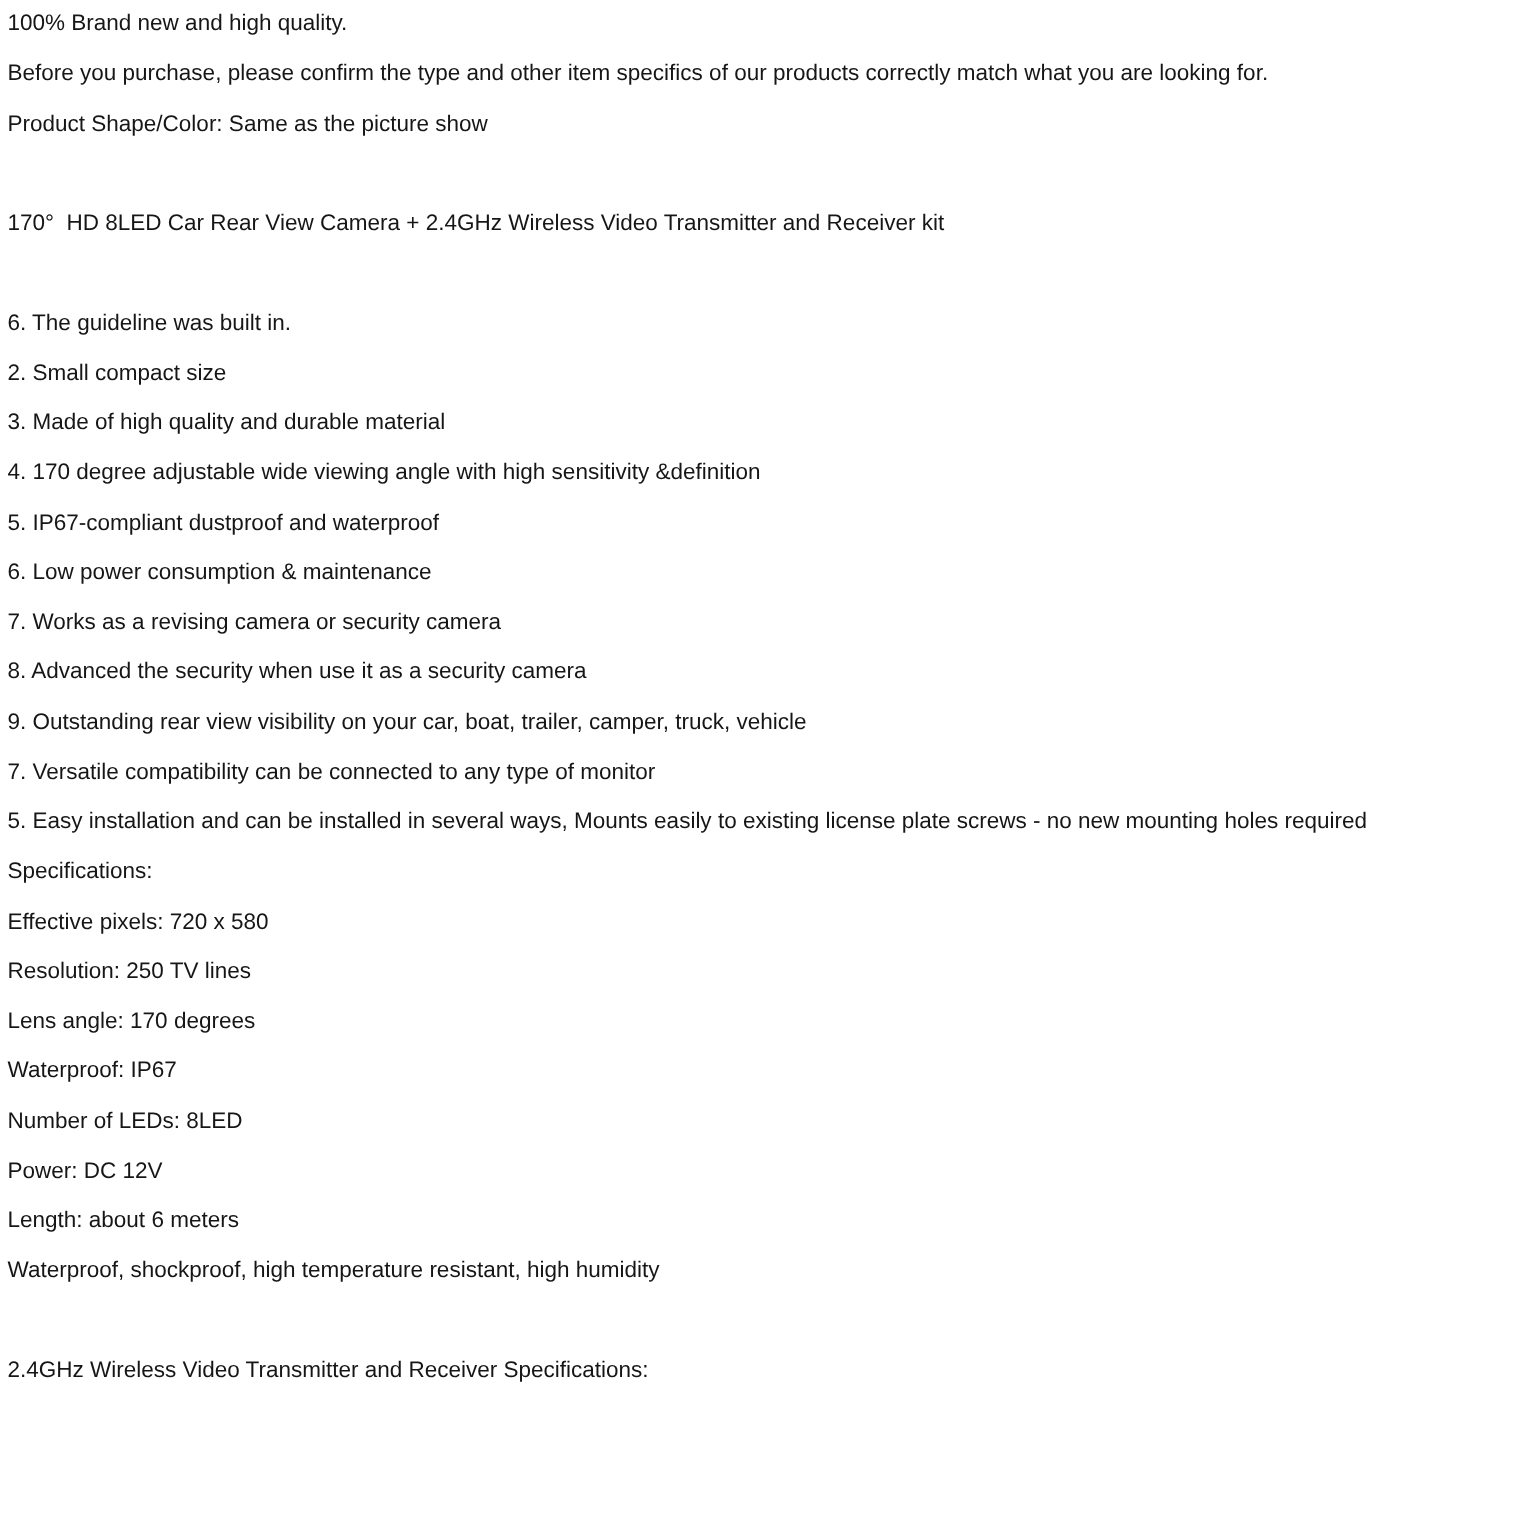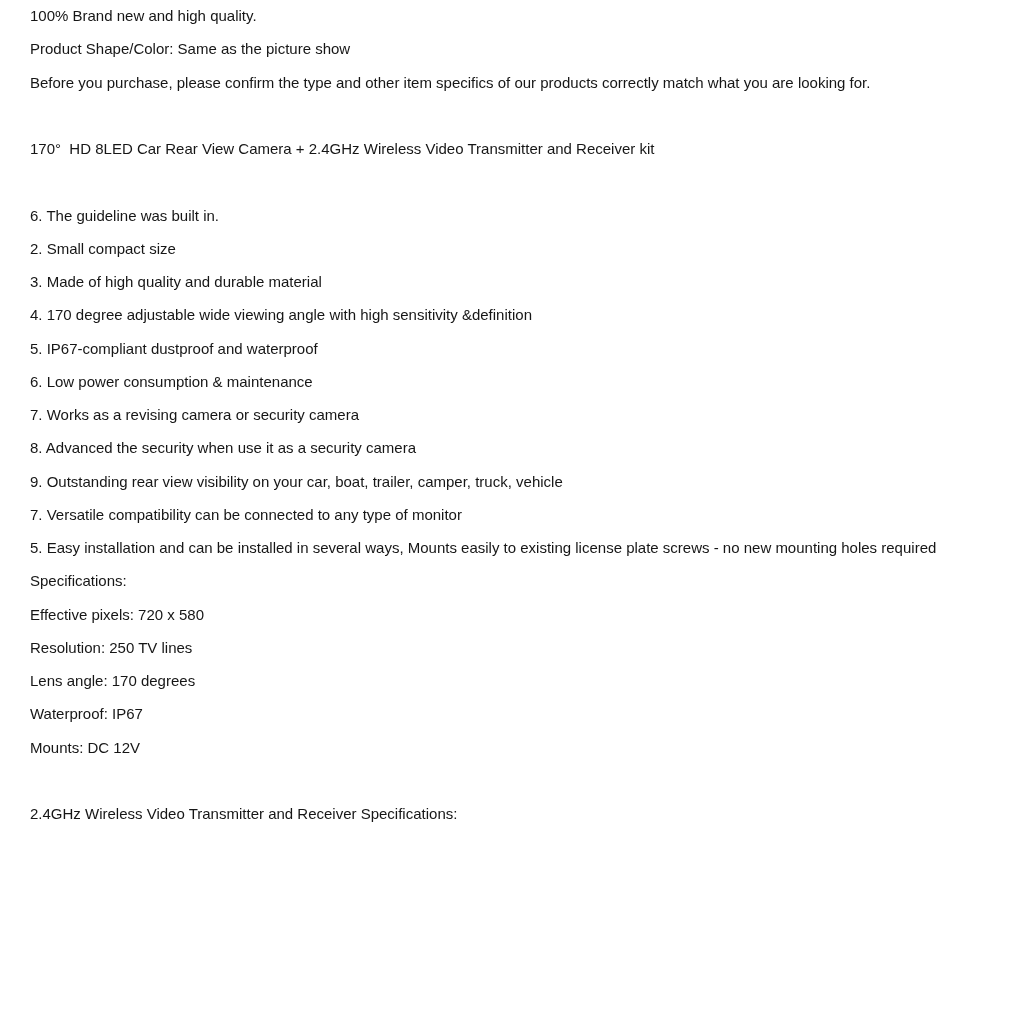--- a/index.html
+++ b/index.html
@@ -19,45 +19,47 @@
     padding: 0 2px 0 5px;
     margin-top: -1px;
     color: #161616;
     font-size: 15px;
   }
   .line {
     line-height: 33.25px;
     min-height: 33.25px;
     white-space: pre;      
     overflow: visible;
-    margin-left: 25px;
   }
 </style>
 </head>
 <body>
 
 <div class="doc">
   <div class="line">100% Brand new and high quality.</div>
+  <div class="line">Before you purchase, please confirm the type and other item specifics of our products correctly match what you are looking for.</div>
   <div class="line">Product Shape/Color: Same as the picture show</div>
-  <div class="line">Before you purchase, please confirm the type and other item specifics of our products correctly match what you are looking for.</div>
   <div class="line"></div>
   <div class="line">170°  HD 8LED Car Rear View Camera + 2.4GHz Wireless Video Transmitter and Receiver kit</div>
   <div class="line"></div>
   <div class="line">6. The guideline was built in.</div>
   <div class="line">2. Small compact size</div>
   <div class="line">3. Made of high quality and durable material</div>
   <div class="line">4. 170 degree adjustable wide viewing angle with high sensitivity &amp;definition</div>
   <div class="line">5. IP67-compliant dustproof and waterproof</div>
   <div class="line">6. Low power consumption &amp; maintenance</div>
   <div class="line">7. Works as a revising camera or security camera</div>
   <div class="line">8. Advanced the security when use it as a security camera</div>
   <div class="line">9. Outstanding rear view visibility on your car, boat, trailer, camper, truck, vehicle</div>
   <div class="line">7. Versatile compatibility can be connected to any type of monitor</div>
   <div class="line">5. Easy installation and can be installed in several ways, Mounts easily to existing license plate screws - no new mounting holes required</div>
   <div class="line">Specifications:</div>
   <div class="line">Effective pixels: 720 x 580</div>
   <div class="line">Resolution: 250 TV lines</div>
   <div class="line">Lens angle: 170 degrees</div>
   <div class="line">Waterproof: IP67</div>
-  <div class="line">Mounts: DC 12V</div>
+  <div class="line">Number of LEDs: 8LED</div>
+  <div class="line">Power: DC 12V</div>
+  <div class="line">Length: about 6 meters</div>
+  <div class="line">Waterproof, shockproof, high temperature resistant, high humidity</div>
   <div class="line"></div>
   <div class="line">2.4GHz Wireless Video Transmitter and Receiver Specifications:</div>
 </div>
 
 </body></html>

